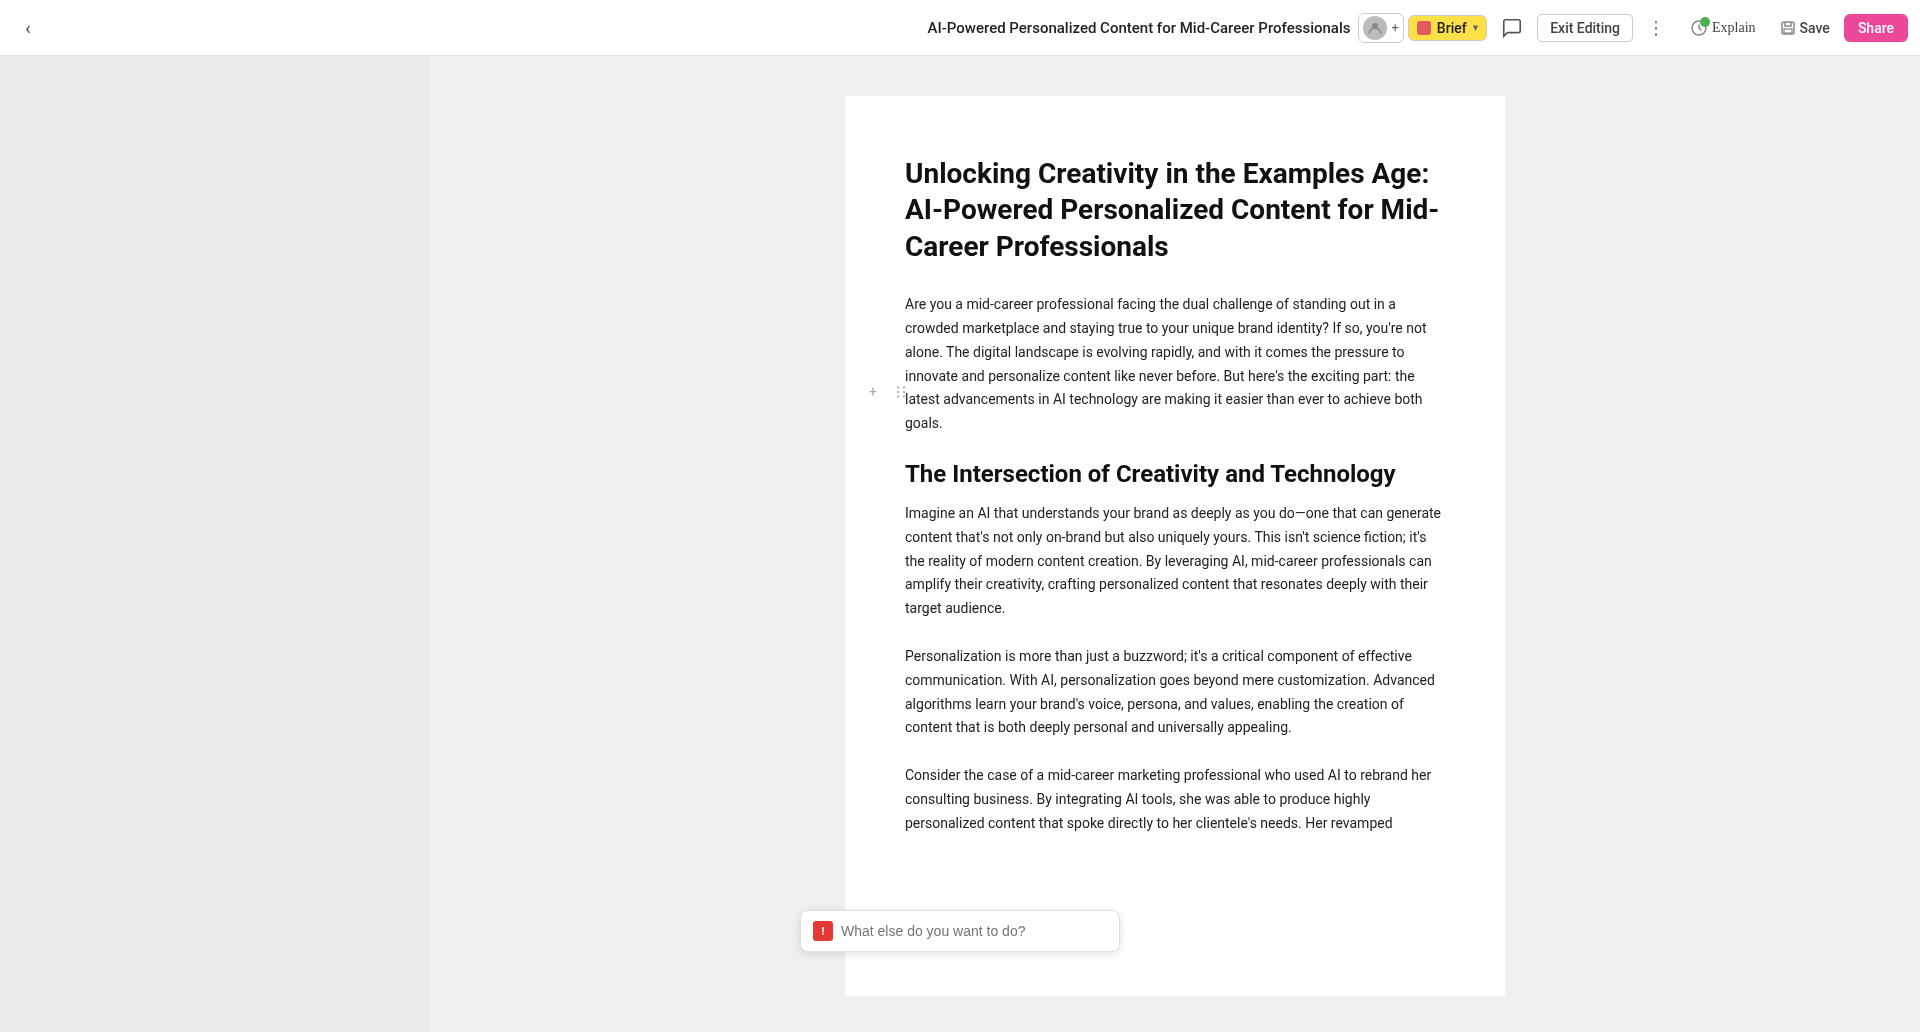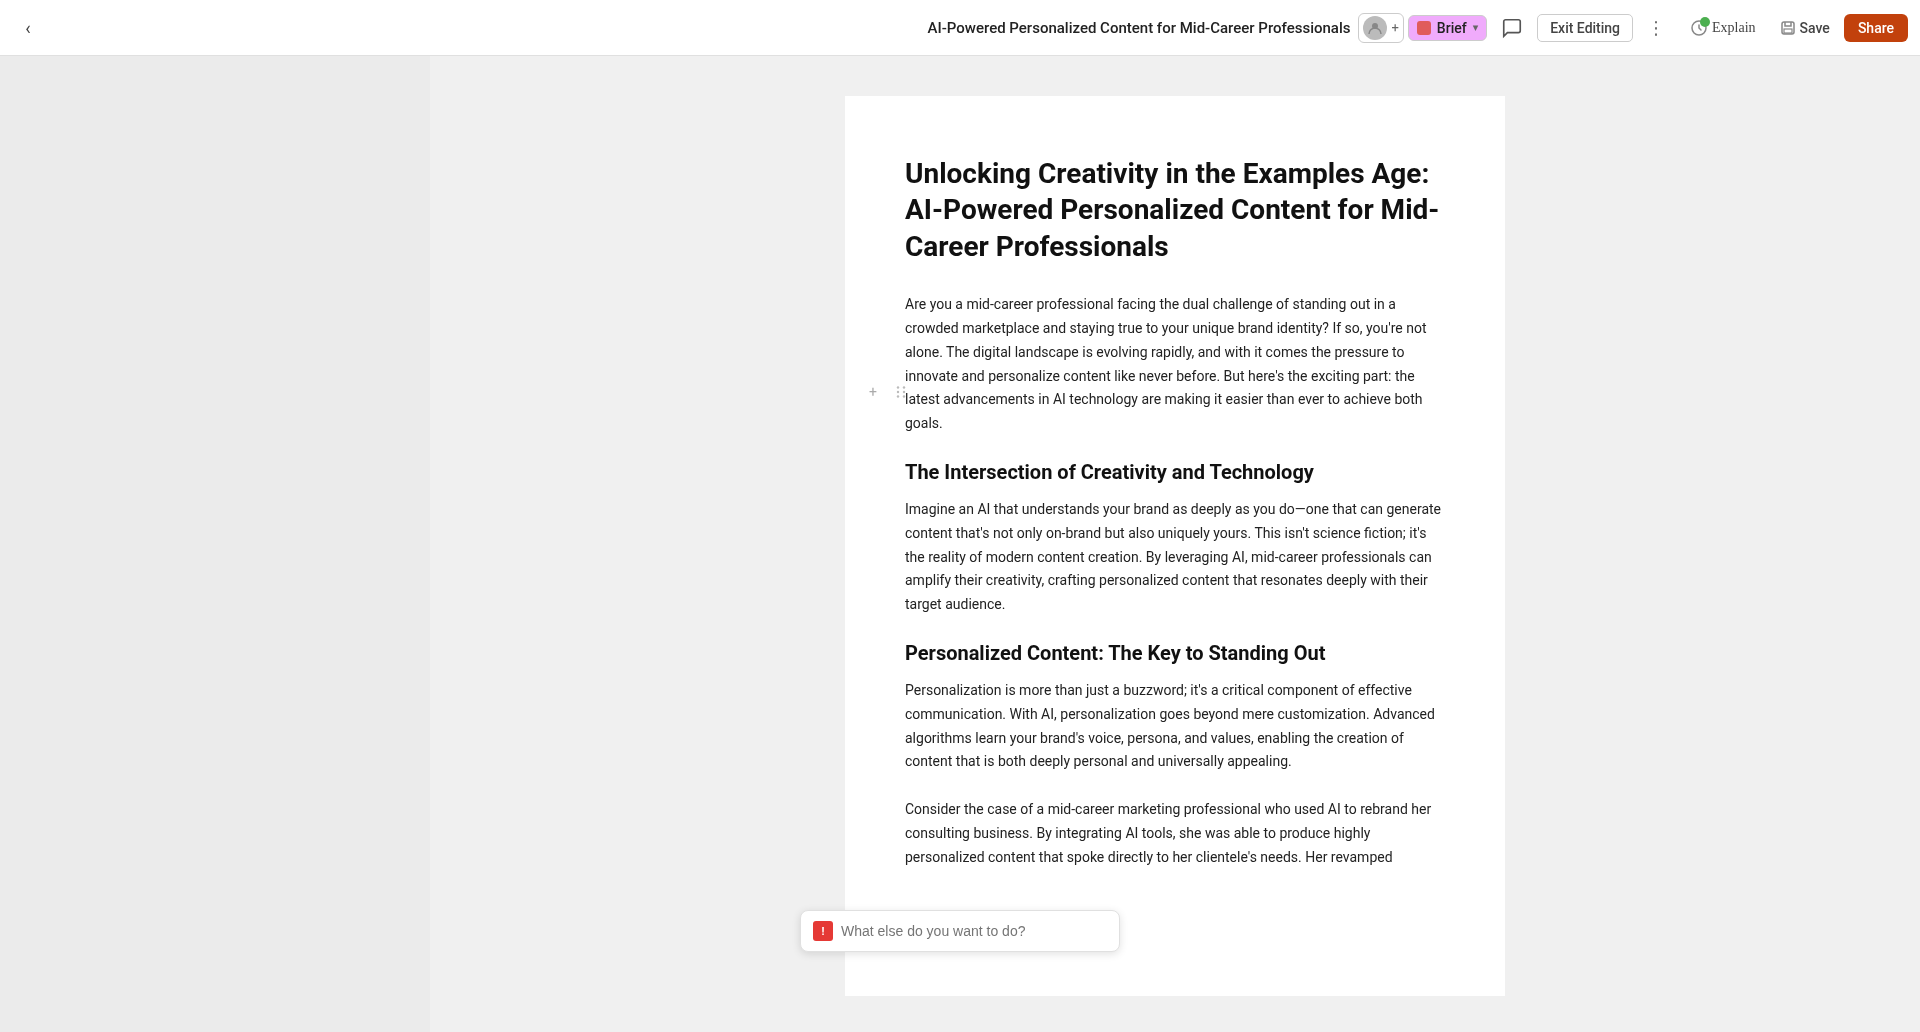--- a/index.html
+++ b/index.html
@@ -57,21 +57,21 @@
       font-size: 10px; color: #fff;
     }
     .brief-selector {
       display: flex;
       align-items: center;
       gap: 6px;
       border: 1.5px solid #ccc;
       border-radius: 6px;
       padding: 4px 8px;
       cursor: pointer;
-      background: #f0abfc;
+      background: #fde047;
     }
     .brief-dot {
       width: 14px; height: 14px;
       border-radius: 3px;
       background: #e05c5c;
       flex-shrink: 0;
     }
     .brief-label {
       font-size: 14px;
       font-weight: 500;
@@ -94,21 +94,21 @@
       border: 1.5px solid #ccc;
       border-radius: 5px;
       padding: 5px 12px;
       font-weight: 500;
     }
     .toolbar-btn.save-btn {
       font-weight: 500;
       color: #444;
     }
     .toolbar-btn.share-btn {
-      background: #c2410c;
+      background: #ec4899;
       color: #fff;
       font-weight: 500;
       padding: 6px 14px;
       border-radius: 6px;
     }
     .toolbar-btn.explain-btn {
       color: #444;
       font-weight: 500;
       font-family: Liberation Serif, serif;
     }
@@ -181,21 +181,21 @@
       line-height: 1.3;
       margin-bottom: 28px;
     }
     .doc-body p {
       font-size: 14px;
       color: #222;
       line-height: 1.7;
       margin-bottom: 24px;
     }
     .doc-body h2 {
-      font-size: 20px;
+      font-size: 24px;
       font-weight: 700;
       color: #111;
       margin-bottom: 14px;
       margin-top: 8px;
     }
 
     
     .ai-prompt-bar {
       position: fixed;
       bottom: 80px;
@@ -326,21 +326,20 @@
       <h1 class="doc-title">Unlocking Creativity in the Examples Age: AI-Powered Personalized Content for Mid-Career Professionals</h1>
 
       <div class="doc-body">
 
         <p>Are you a mid-career professional facing the dual challenge of standing out in a crowded marketplace and staying true to your unique brand identity? If so, you're not alone. The digital landscape is evolving rapidly, and with it comes the pressure to innovate and personalize content like never before. But here's the exciting part: the latest advancements in AI technology are making it easier than ever to achieve both goals.</p>
 
         <h2>The Intersection of Creativity and Technology</h2>
 
         <p>Imagine an AI that understands your brand as deeply as you do—one that can generate content that's not only on-brand but also uniquely yours. This isn't science fiction; it's the reality of modern content creation. By leveraging AI, mid-career professionals can amplify their creativity, crafting personalized content that resonates deeply with their target audience.</p>
 
-        <h2>Personalized Content: The Key to Standing Out</h2>
 
         <p>Personalization is more than just a buzzword; it's a critical component of effective communication. With AI, personalization goes beyond mere customization. Advanced algorithms learn your brand's voice, persona, and values, enabling the creation of content that is both deeply personal and universally appealing.</p>
 
 
         <p>Consider the case of a mid-career marketing professional who used AI to rebrand her consulting business. By integrating AI tools, she was able to produce highly personalized content that spoke directly to her clientele's needs. Her revamped</p>
       </div>
     </div>
   </div>
 </div>
 

